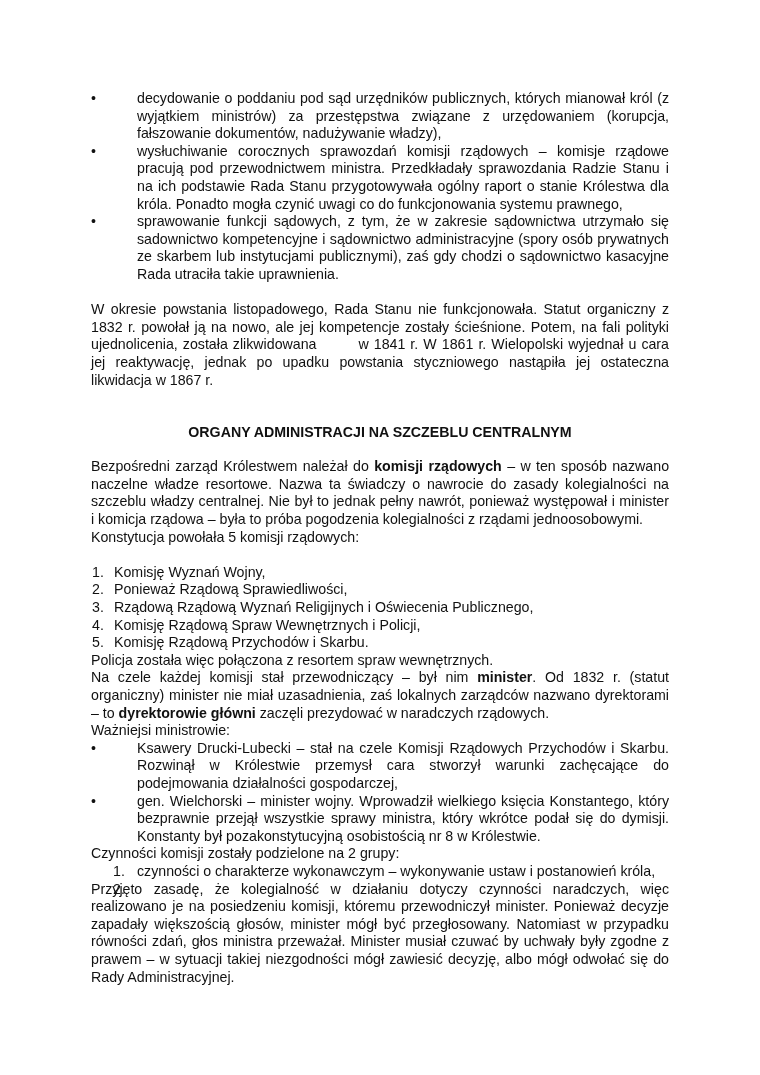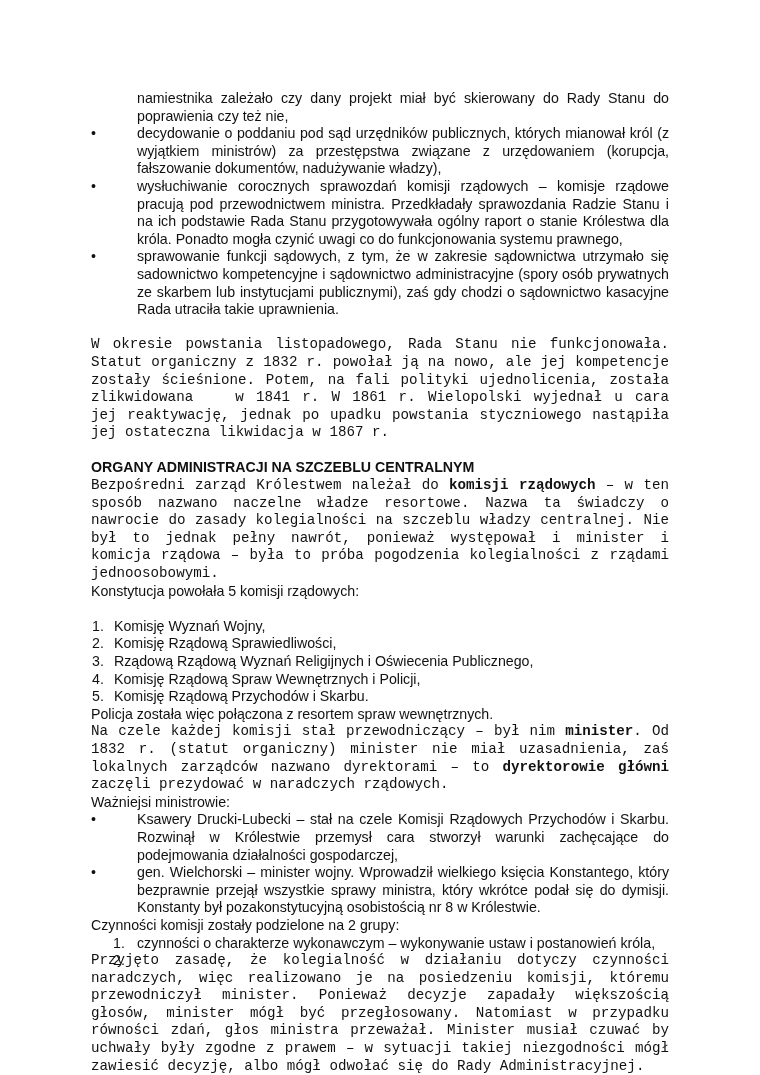--- a/index.html
+++ b/index.html
@@ -1,40 +1,37 @@
 <!DOCTYPE html>
 <html><head>
 <meta charset="utf-8">
 <style>
   html, body { margin: 0; padding: 0; background: #ffffff; }
   body { width: 760px; height: 1075px; position: relative; overflow: hidden;
          font-family: "Liberation Sans", sans-serif; color: #111; }
   .page { position: absolute; left: 91px; top: 90px; width: 578px;
           font-size: 14.2px; line-height: 17.6px; }
-  .j { text-align: justify; font-family: Liberation Mono, monospace; }
+  .j { text-align: justify; }
   p { margin: 0; }
   .gap { height: 17.6px; }
   .bul { position: relative; padding-left: 46px; text-align: justify; }
   .bul .dot { position: absolute; left: 0; top: 0; width: 20px; }
   .num1 { position: relative; padding-left: 23px; }
   .num1 .n { position: absolute; left: 1px; top: 0; }
   .num2 { position: relative; padding-left: 46px; text-align: justify; }
   .num2 .n { position: absolute; left: 22px; top: 0; }
-  h2 { font-size: 14.2px; font-weight: bold; margin: 0; line-height: 17.6px; }
+  h2 { font-size: 14.2px; font-weight: bold; margin: 17px; line-height: 17.6px; text-align: center; }
   b { font-weight: bold; }
   .tabgap { display: inline-block; width: 42px; }
 </style>
 </head>
 <body>
 
 <div class="page">
 
-  <div class="bul">
-    <span>namiestnika zależało czy dany projekt miał być skierowany do Rady Stanu do poprawienia czy też nie,</span>
-  </div>
 
   <div class="bul">
     <span class="dot">•</span>
     <span>decydowanie o poddaniu pod sąd urzędników publicznych, których mianował król (z wyjątkiem ministrów) za przestępstwa związane z urzędowaniem (korupcja, fałszowanie dokumentów, nadużywanie władzy),</span>
   </div>
   <div class="bul">
     <span class="dot">•</span>
     <span>wysłuchiwanie corocznych sprawozdań komisji rządowych – komisje rządowe pracują pod przewodnictwem ministra. Przedkładały sprawozdania Radzie Stanu i na ich podstawie Rada Stanu przygotowywała ogólny raport o stanie Królestwa dla króla. Ponadto mogła czynić uwagi co do funkcjonowania systemu prawnego,</span>
   </div>
   <div class="bul">
@@ -59,21 +56,21 @@
 
   <div class="gap"></div>
 
   <div>
     <div class="num1">
       <span class="n">1.</span>
       <span>Komisję Wyznań Wojny,</span>
     </div>
     <div class="num1">
       <span class="n">2.</span>
-      <span>Komisję Rządową Sprawiedliwości,</span>
+      <span>Ponieważ Rządową Sprawiedliwości,</span>
     </div>
     <div class="num1">
       <span class="n">3.</span>
       <span>Rządową Rządową Wyznań Religijnych i Oświecenia Publicznego,</span>
     </div>
     <div class="num1">
       <span class="n">4.</span>
       <span>Komisję Rządową Spraw Wewnętrznych i Policji,</span>
     </div>
     <div class="num1">

